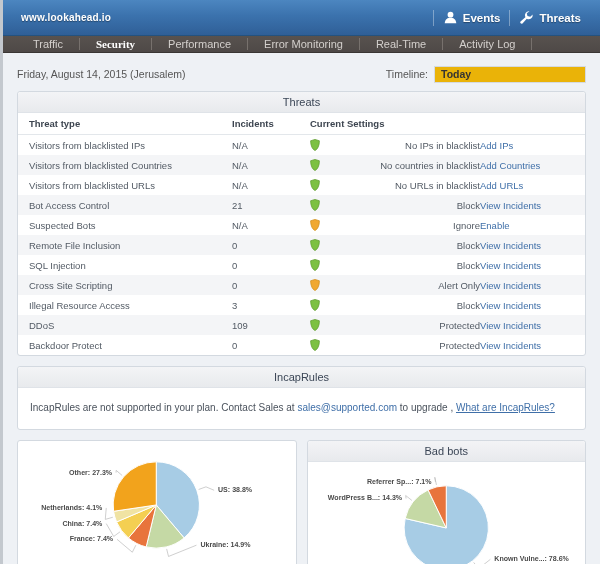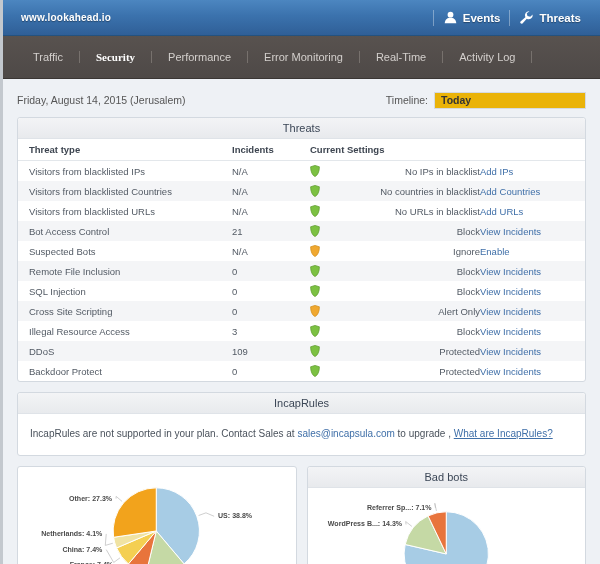--- a/index.html
+++ b/index.html
@@ -37,21 +37,21 @@
     font-size: 11.5px; font-weight: bold;
     text-shadow: 0 1px 1px rgba(0,0,0,.35);
     color: #fff; cursor: pointer;
   }
   .topnav-sep { width: 1px; height: 16px; background: rgba(255,255,255,.35); }
   .ticon { display: inline-block; width: 15px; height: 15px; }
   .ticon svg { display: block; }
 
   
   .tabbar {
-    height: 43px;
+    height: 17px;
     background: linear-gradient(to bottom,#58524f 0%, #4e4947 100%);
     border-bottom: 1px solid #3a3634;
     display: flex; align-items: center;
     padding-left: 14px;
   }
   .tab {
     font-size: 11px; color: #d4d0cd;
     padding: 0 16px; cursor: pointer; white-space: nowrap;
   }
   .tab.active { color: #fff; font-weight: bold; font-family: Liberation Serif, serif; }
@@ -341,21 +341,21 @@
               </td>
               <td class="c4"><span class="lnk">View Incidents</span></td>
             </tr>
           </tbody>
       </table>
     </div>
 
     <div class="panel">
       <div class="panel-head">IncapRules</div>
       <div class="incap-body">
-        <span>IncapRules are not supported in your plan. Contact Sales at </span><a>sales@incapsula.com</a><span> to upgrade , </span><a class="ul">What are IncapRules?</a>
+        <span>IncapRules are not supported in your plan. Contact Sales at </span><a>sales@supported.com</a><span> to upgrade , </span><a class="ul">What are IncapRules?</a>
       </div>
     </div>
 
     <div class="charts">
 
       <div class="chart-card">
         <div class="chart-body">
           <svg class="chart-svg" viewBox="0 0 283 126">
             <g id="pie0-slices">
                 <path d="M 141 64 L 141.00 20.00 A 44 44 0 0 1 169.39 97.62 Z" fill="#a7cce5" stroke="#ffffff" stroke-width="1"></path>

